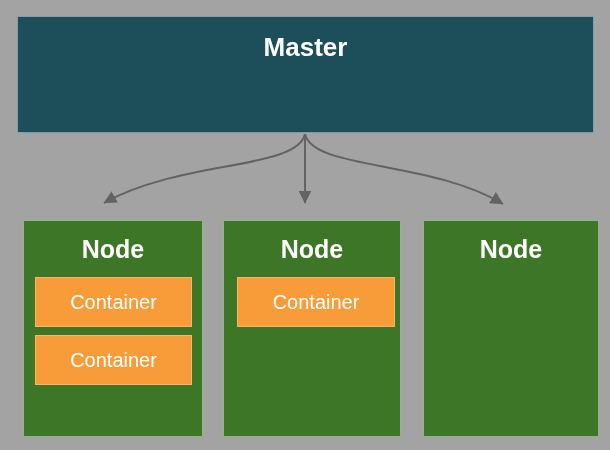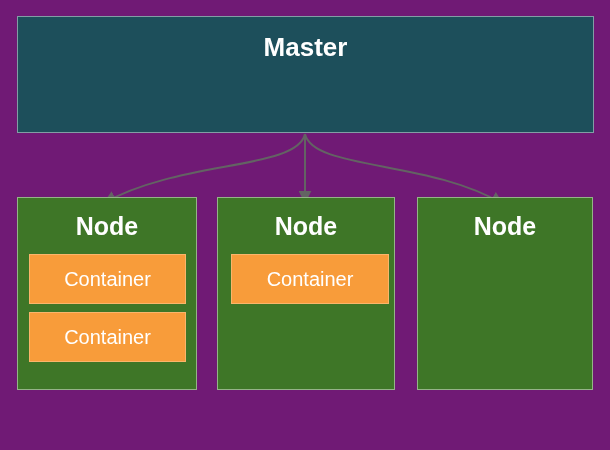--- a/index.html
+++ b/index.html
@@ -5,21 +5,21 @@
   html, body {
     margin: 0;
     padding: 0;
     background: #ffffff;
     font-family: "Liberation Sans", sans-serif;
   }
   .canvas {
     position: relative;
     width: 610px;
     height: 450px;
-    background: #701a75;
+    background: #a3a3a3;
     overflow: hidden;
   }
   .box {
     position: absolute;
     box-sizing: border-box;
     text-align: center;
     color: var(--label-text, #ffffff);
     font-weight: bold;
   }
   .master {
@@ -27,24 +27,25 @@
     top: 16px;
     width: 577px;
     height: 117px;
     background: var(--master-fill, #1d4f5b);
     border: 1px solid rgba(255,255,255,0.45);
     padding-top: 15px;
     font-size: 26px;
     line-height: 30px;
   }
   .node {
-    top: 197px;
-    height: 193px;
+    top: 220px;
+    height: 217px;
     background: var(--node-fill, #3e7627);
     border: 1px solid rgba(255,255,255,0.45);
+    margin-left: 6px;
   }
   .node-left   { left: 17px;  width: 180px; }
   .node-middle { left: 217px; width: 178px; }
   .node-right  { left: 417px; width: 176px; }
   .node-label {
     display: block;
     padding-top: 13px;
     height: 43px;
     font-size: 25px;
     line-height: 30px;

